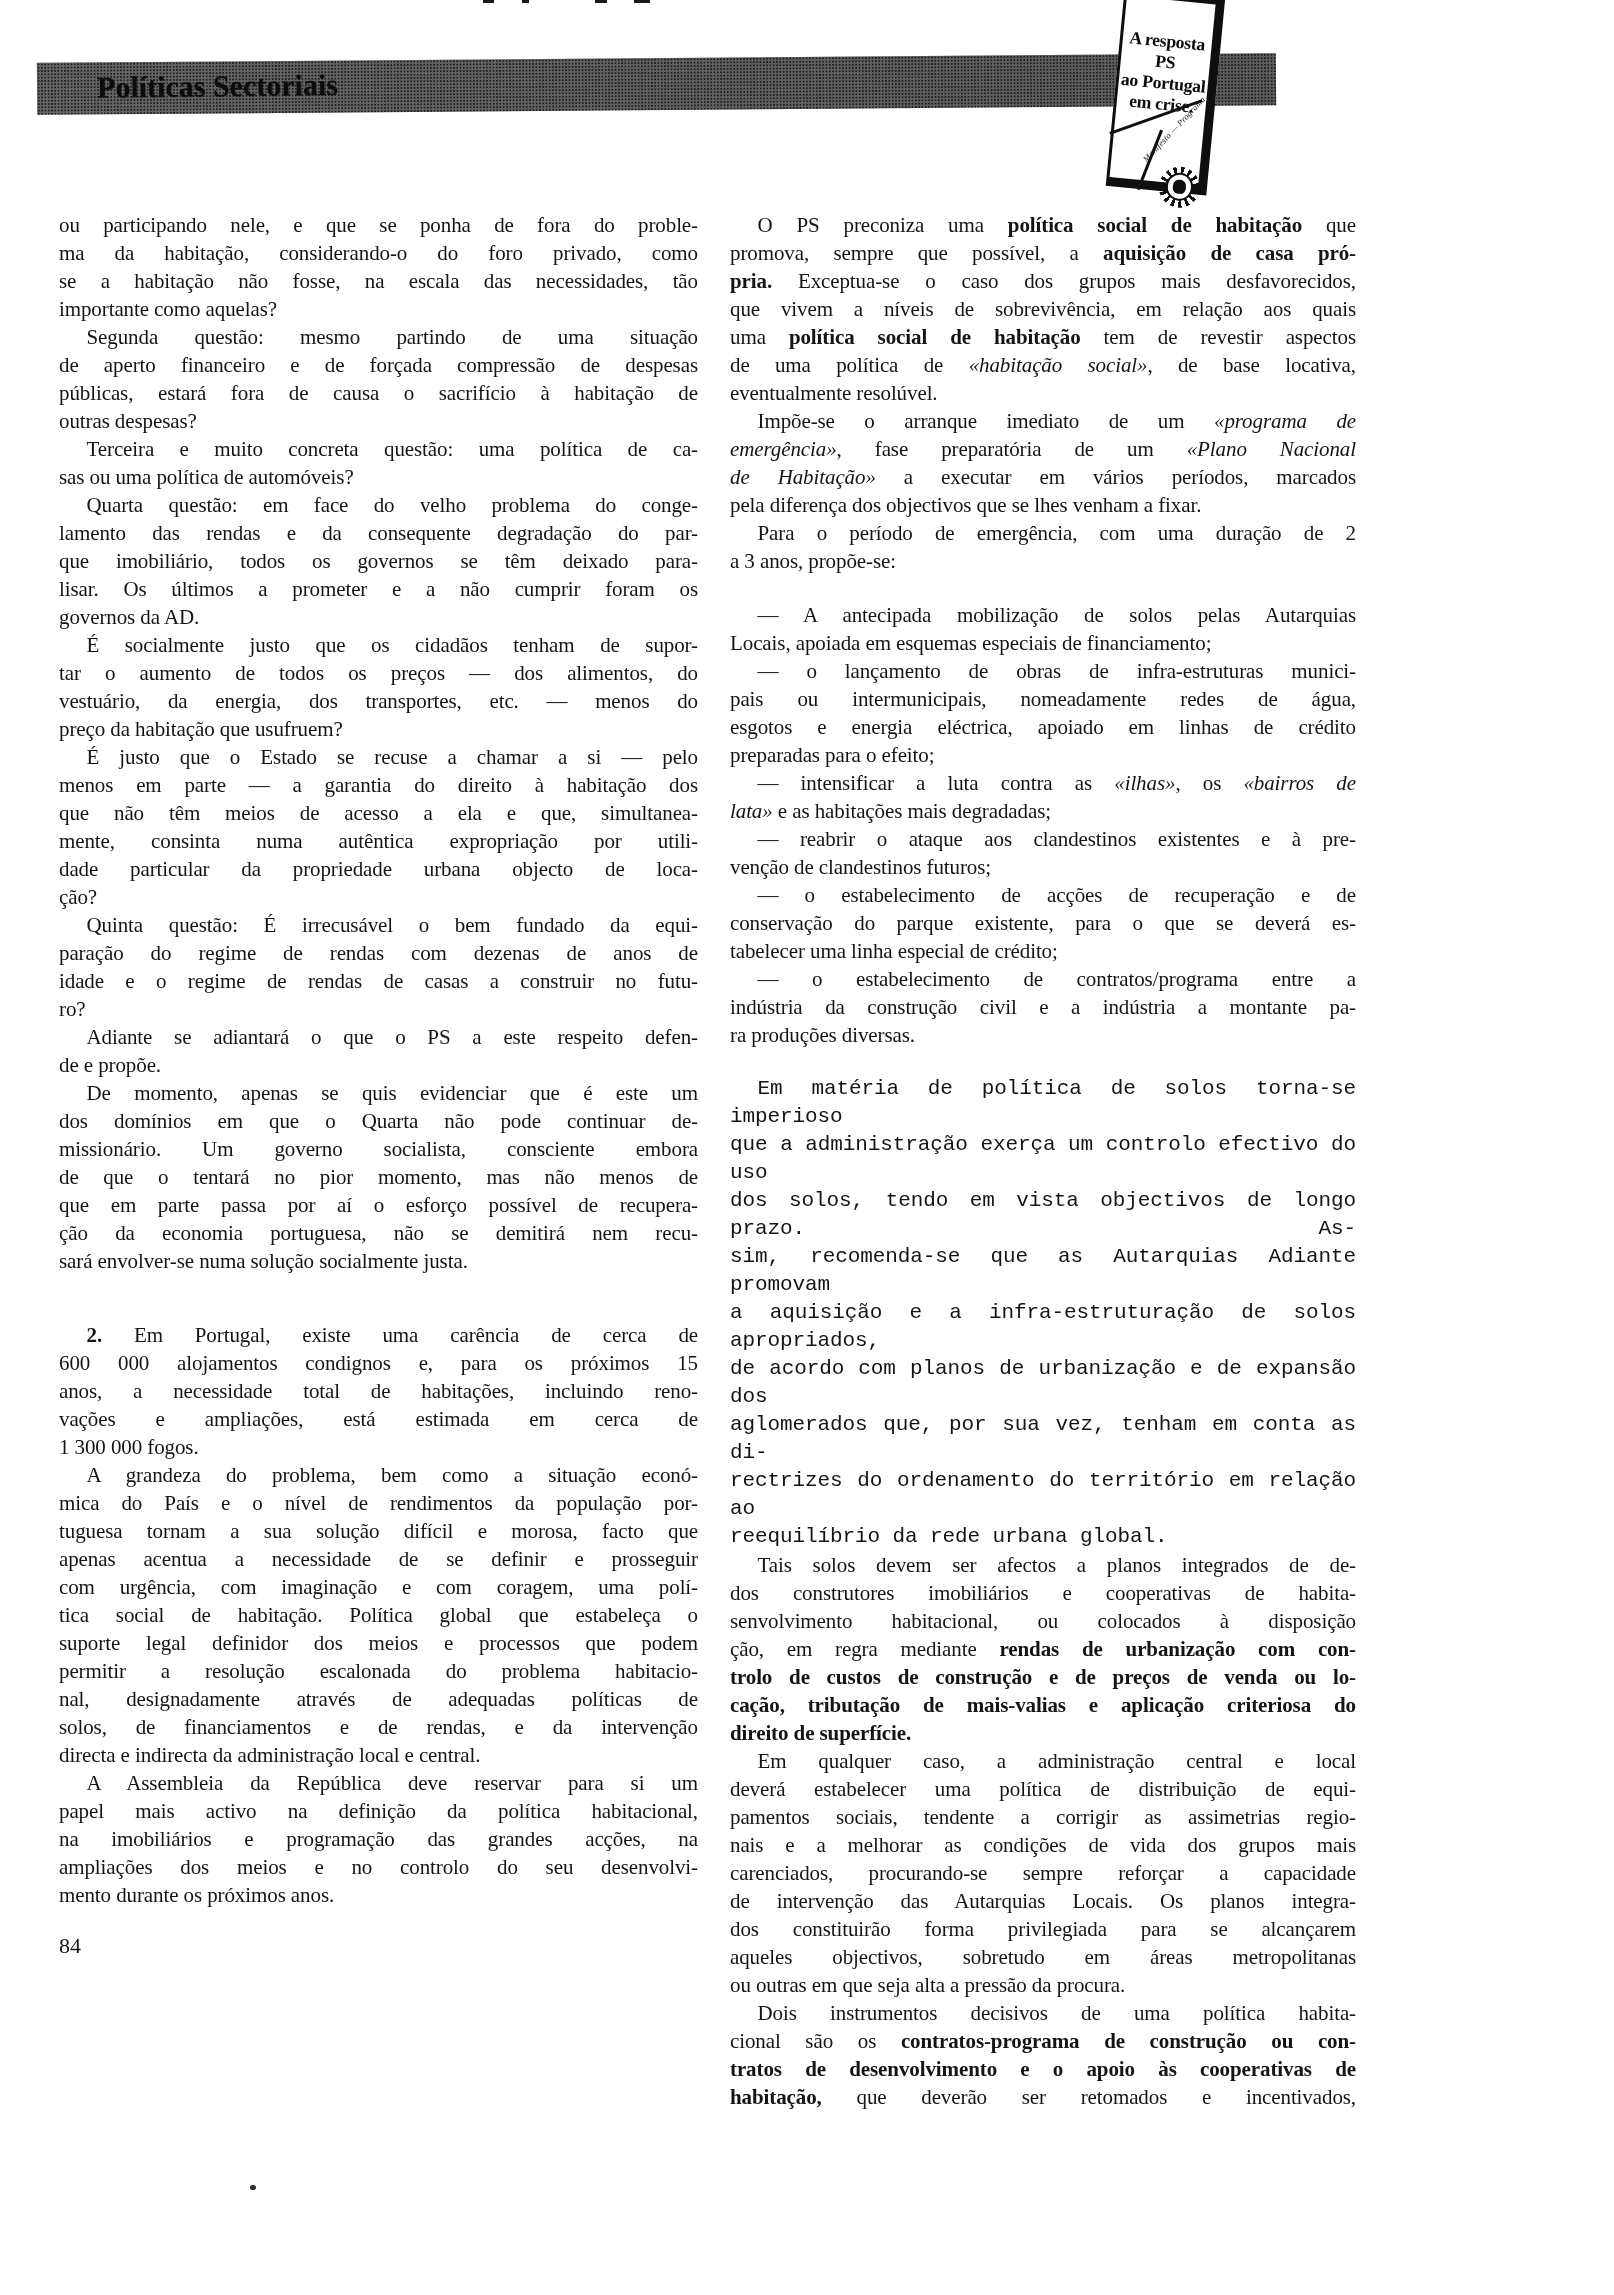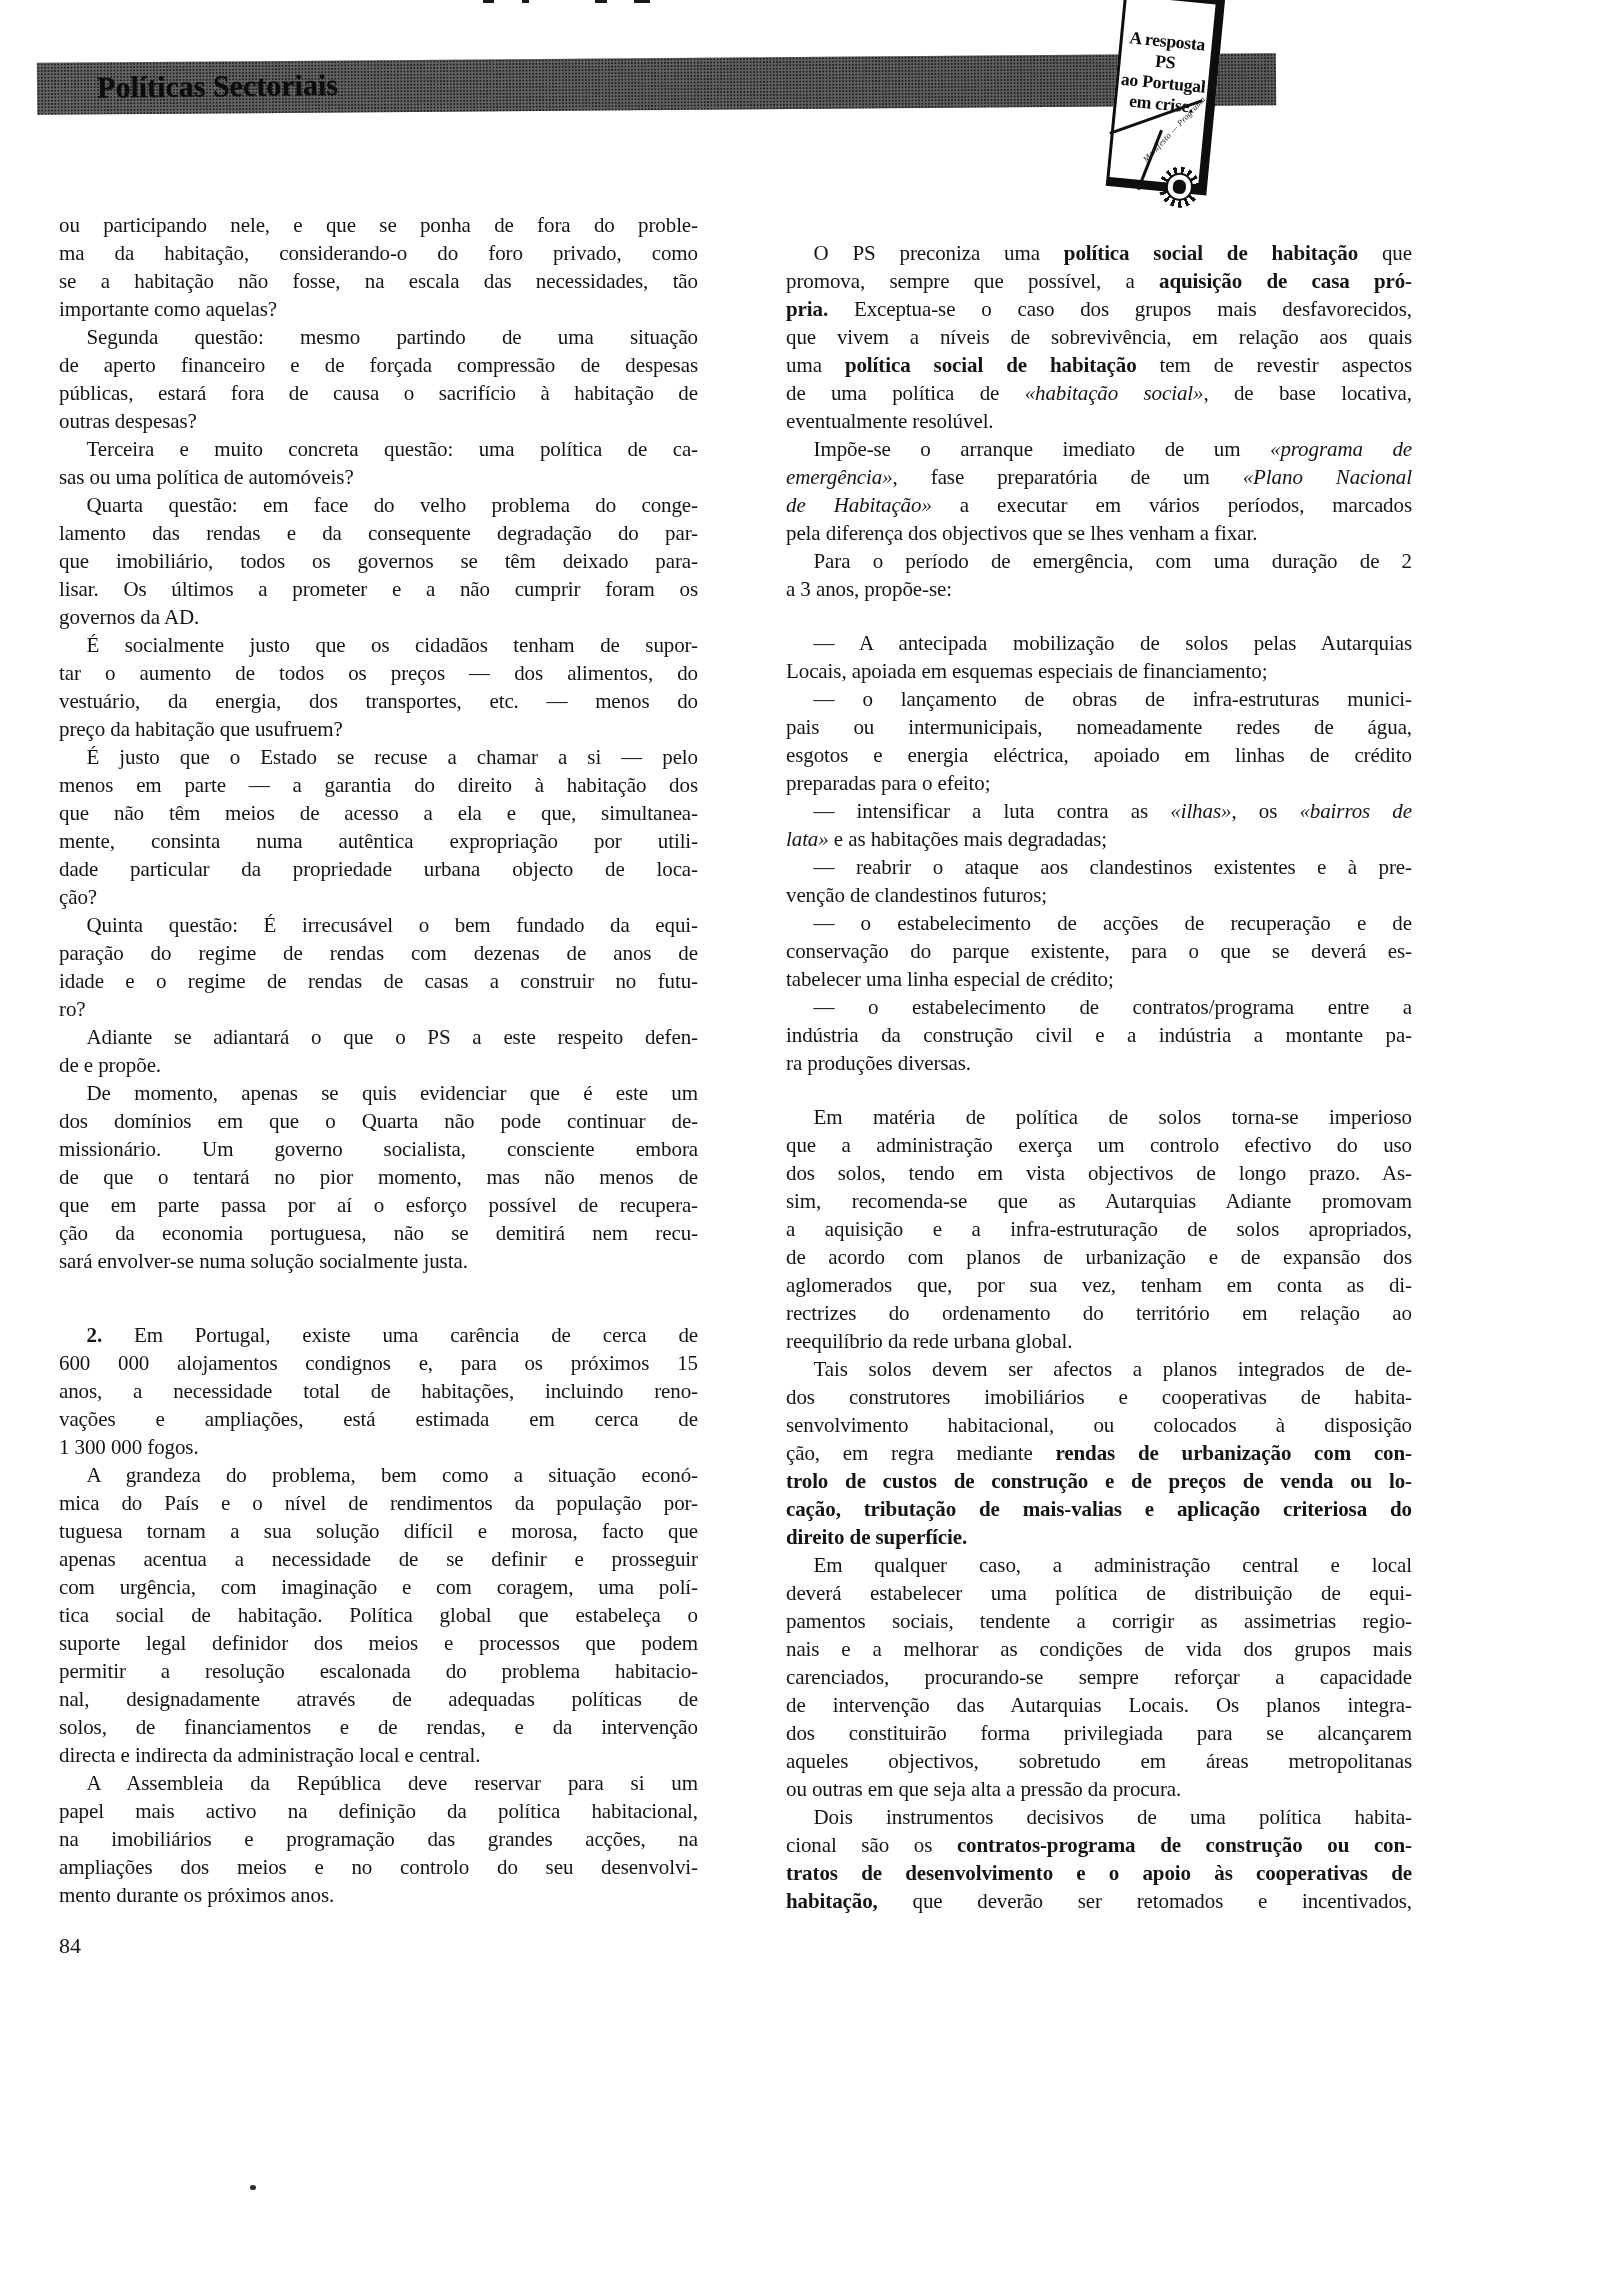--- a/index.html
+++ b/index.html
@@ -59,21 +59,21 @@
   }
   .logo{
     position:absolute;left:50px;bottom:-23.6px;width:41px;height:41px;border-radius:50%;
     background:repeating-conic-gradient(#101010 0deg 10deg, rgba(0,0,0,0) 10deg 24deg);
   }
   .logo-core{position:absolute;inset:6.6px;border-radius:50%;background:#ffffff;border:2px solid #101010;box-sizing:border-box;}
   .logo-fist{position:absolute;inset:5.2px;border-radius:45% 45% 40% 40%;background:#101010;}
   
   .col{position:absolute;top:211px;font-size:21px;line-height:28px;letter-spacing:-0.1px;z-index:2;}
   .col-left{left:59px;width:639px;}
-  .col-right{left:786px;width:626px;margin-top:28px;}
+  .col-right{left:730px;width:626px;}
   .para{margin:0;}
   .line{text-align:justify;text-align-last:justify;}
   .line.end{text-align-last:left;}
   .tab{display:inline-block;width:27.5px;}
   .b{font-weight:bold;}
   .i{font-style:italic;}
   
   .pagenum{position:absolute;left:59px;top:1933px;font-size:22px;}
   
   .t-dash{position:absolute;top:0;height:3.3px;background:#1a1a1a;}
@@ -233,21 +233,21 @@
     <div class="para">
       <div class="line"><span class="tab"></span><span>— o estabelecimento de acções de recuperação e de</span></div>
       <div class="line"><span>conservação do parque existente, para o que se deverá es-</span></div>
       <div class="line end"><span>tabelecer uma linha especial de crédito;</span></div>
     </div>
     <div class="para">
       <div class="line"><span class="tab"></span><span>— o estabelecimento de contratos/programa entre a</span></div>
       <div class="line"><span>indústria da construção civil e a indústria a montante pa-</span></div>
       <div class="line end"><span>ra produções diversas.</span></div>
     </div>
-    <div class="para" style="margin-top: 26px;">
+    <div class="para" style="margin-top: 26px; font-family: Liberation Mono, monospace;">
       <div class="line"><span class="tab"></span><span>Em matéria de política de solos torna-se imperioso</span></div>
       <div class="line"><span>que a administração exerça um controlo efectivo do uso</span></div>
       <div class="line"><span>dos solos, tendo em vista objectivos de longo prazo. As-</span></div>
       <div class="line"><span>sim, recomenda-se que as Autarquias Adiante promovam</span></div>
       <div class="line"><span>a aquisição e a infra-estruturação de solos apropriados,</span></div>
       <div class="line"><span>de acordo com planos de urbanização e de expansão dos</span></div>
       <div class="line"><span>aglomerados que, por sua vez, tenham em conta as di-</span></div>
       <div class="line"><span>rectrizes do ordenamento do território em relação ao</span></div>
       <div class="line end"><span>reequilíbrio da rede urbana global.</span></div>
     </div>

